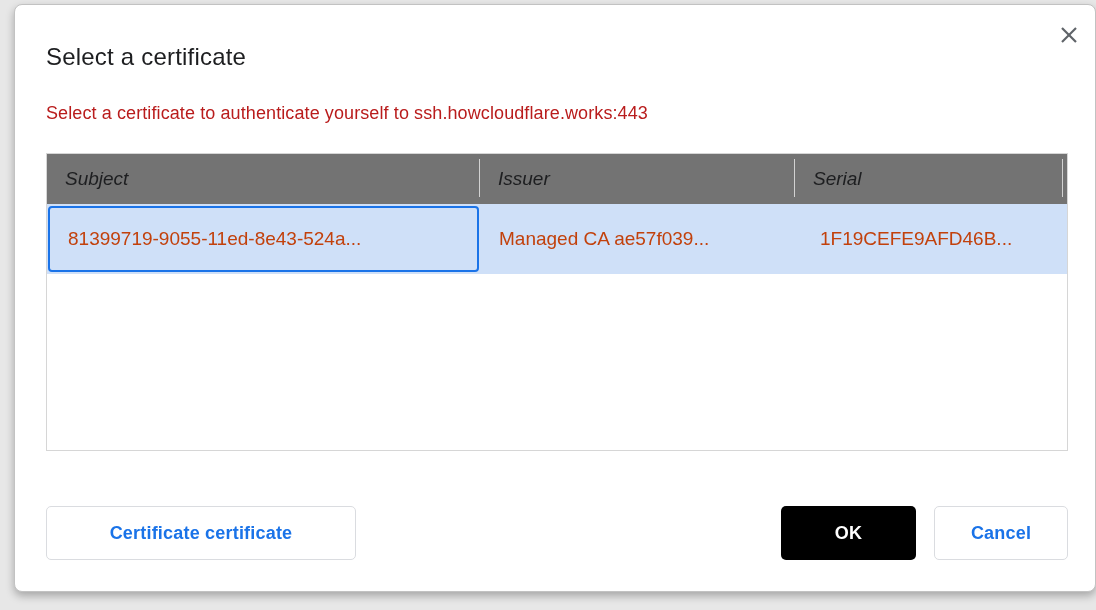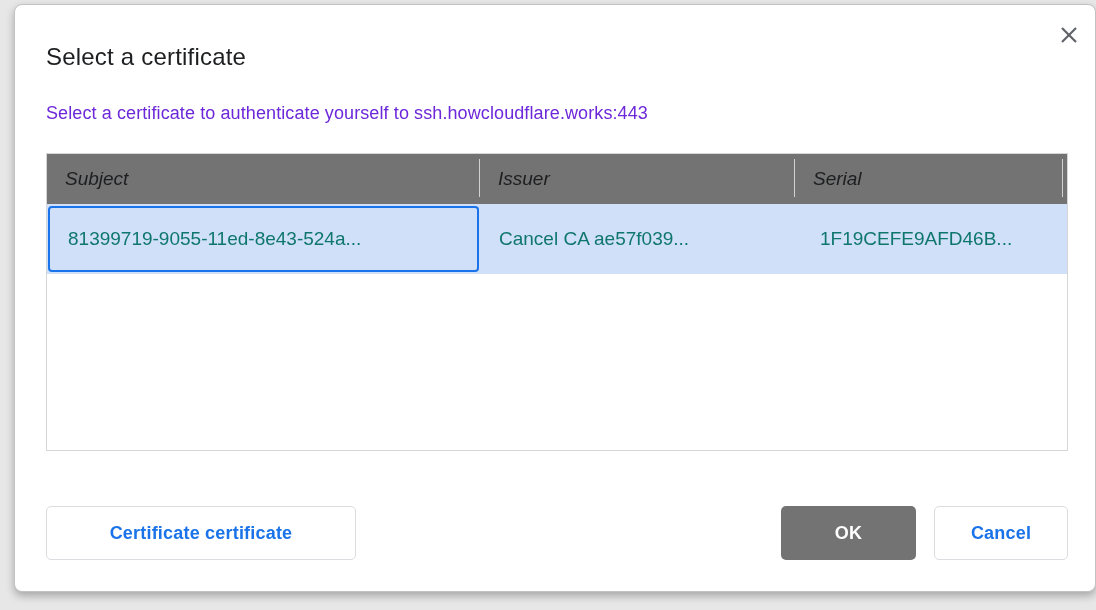--- a/index.html
+++ b/index.html
@@ -37,21 +37,21 @@
     left: 31px; top: 38px;
     font-size: 24px;
     color: #1d1e20;
     letter-spacing: 0.2px;
   }
 
   .dlg-subtitle {
     position: absolute;
     left: 31px; top: 98px;
     font-size: 18px;
-    color: #6d28d9;
+    color: #b91c1c;
     letter-spacing: 0.1px;
   }
 
   .cert-table {
     position: absolute;
     left: 31px; top: 148px;
     width: 1022px; height: 298px;
     border: 1px solid #d6d6d6;
     box-sizing: border-box;
     background: #ffffff;
@@ -96,21 +96,21 @@
     background: #cfe0f8;
     cursor: pointer;
   }
   .cell {
     height: 100%;
     display: flex;
     align-items: center;
     padding-left: 21px;
     box-sizing: border-box;
     font-size: 19px;
-    color: #0f766e;
+    color: #c2410c;
     white-space: nowrap;
     overflow: hidden;
   }
   .cell-subject { width: 433px; }
   .cell-issuer  { width: 315px; padding-left: 19px; }
   .cell-serial  { flex: 1;      padding-left: 25px; text-align: center; }
 
   .focus-ring {
     position: absolute;
     left: 1px; top: 2px;
@@ -133,21 +133,21 @@
     box-sizing: border-box;
     cursor: pointer;
     letter-spacing: 0.2px;
   }
   .btn-outline {
     background: #ffffff;
     border: 1px solid #dadce0;
     color: #1a73e8;
   }
   .btn-certinfo { left: 31px;  width: 310px; }
-  .btn-ok       { left: 766px; width: 135px; background: #737373; border: none; color: #ffffff; }
+  .btn-ok       { left: 766px; width: 135px; background: #000000; border: none; color: #ffffff; }
   .btn-cancel   { left: 919px; width: 134px; }
 </style>
 </head>
 <body>
 
 <div class="stage">
   <div class="dialog">
 
     <div class="close-btn">
       <svg width="20" height="20" viewBox="0 0 20 20">
@@ -164,21 +164,21 @@
       <div class="thead">
         <div class="th th-subject">Subject</div>
         <div class="th th-issuer">Issuer</div>
         <div class="th th-serial">Serial</div>
         <div class="th th-gutter"></div>
       </div>
 
       <div class="row">
         <div class="focus-ring"></div>
         <div class="cell cell-subject">81399719-9055-11ed-8e43-524a...</div>
-        <div class="cell cell-issuer">Cancel CA ae57f039...</div>
+        <div class="cell cell-issuer">Managed CA ae57f039...</div>
         <div class="cell cell-serial">1F19CEFE9AFD46B...</div>
       </div>
     </div>
 
     <div class="btn btn-outline btn-certinfo">Certificate certificate</div>
 
     <div class="btn btn-ok">OK</div>
 
     <div class="btn btn-outline btn-cancel">Cancel</div>
 

